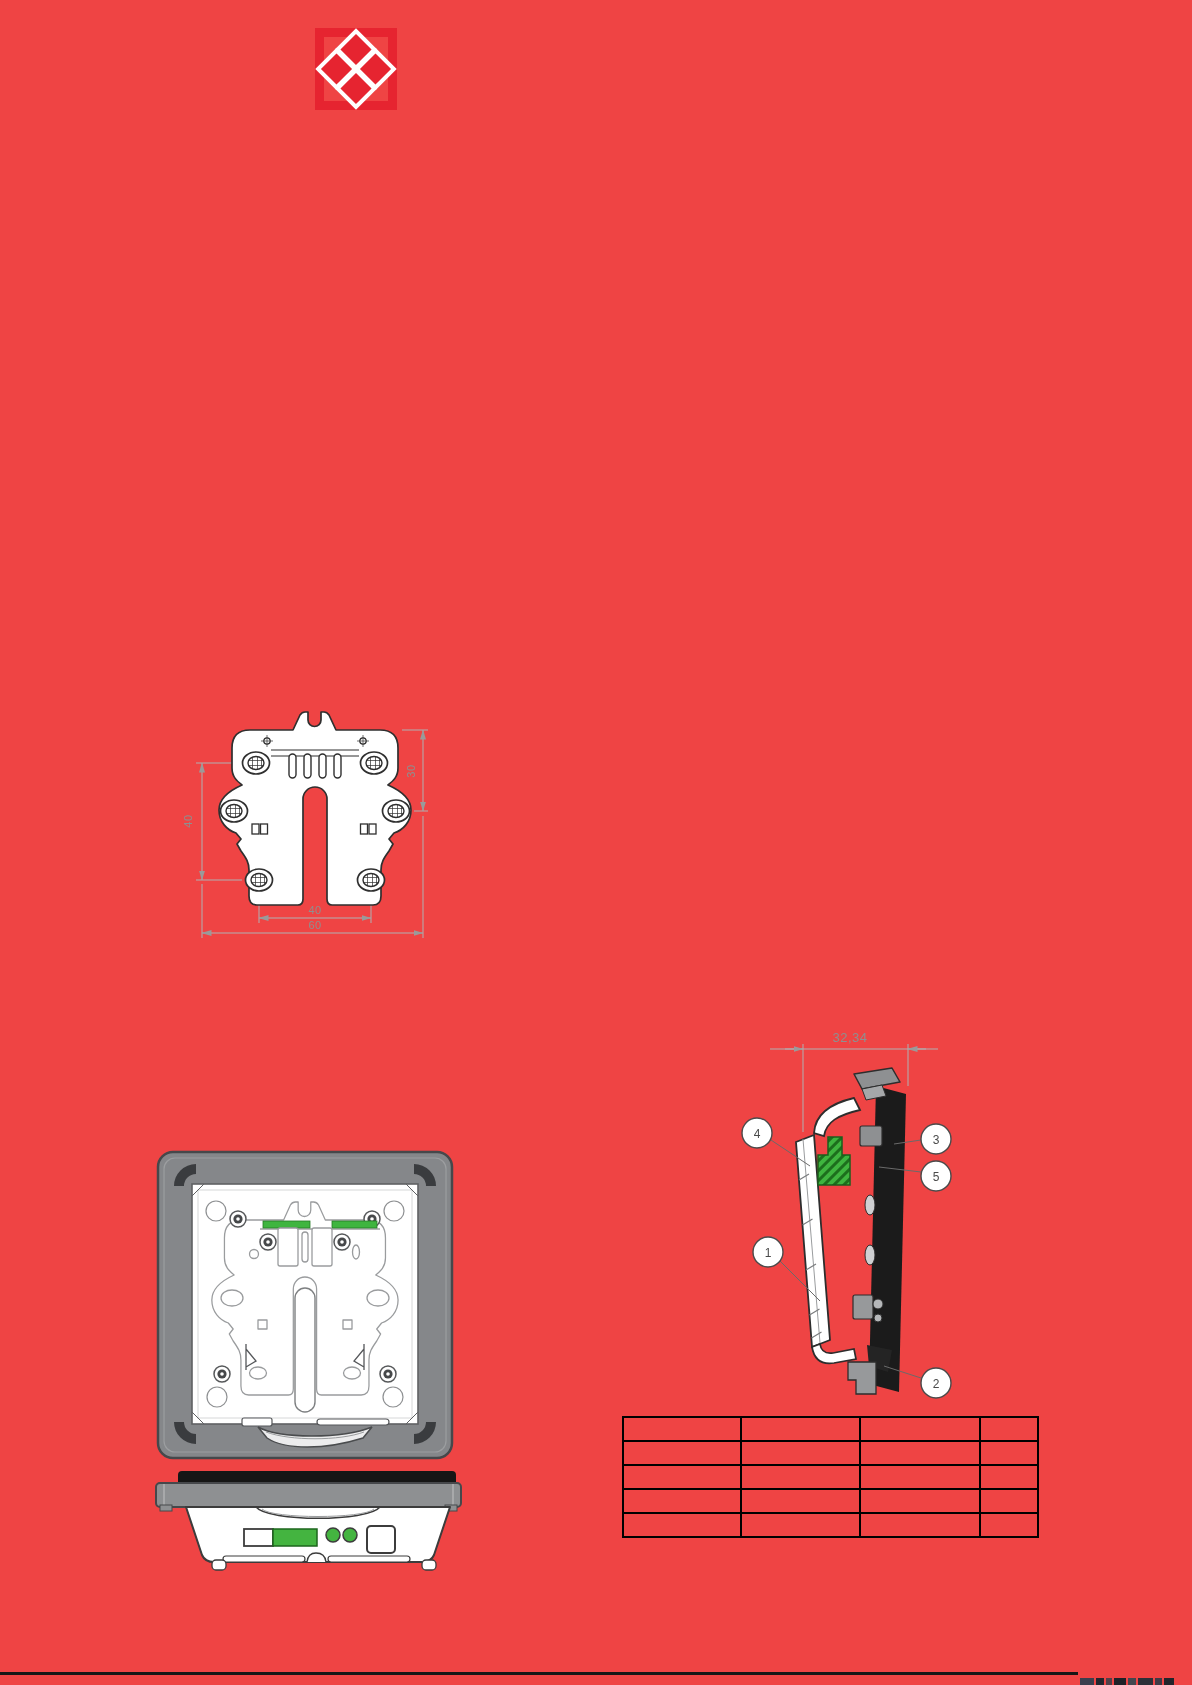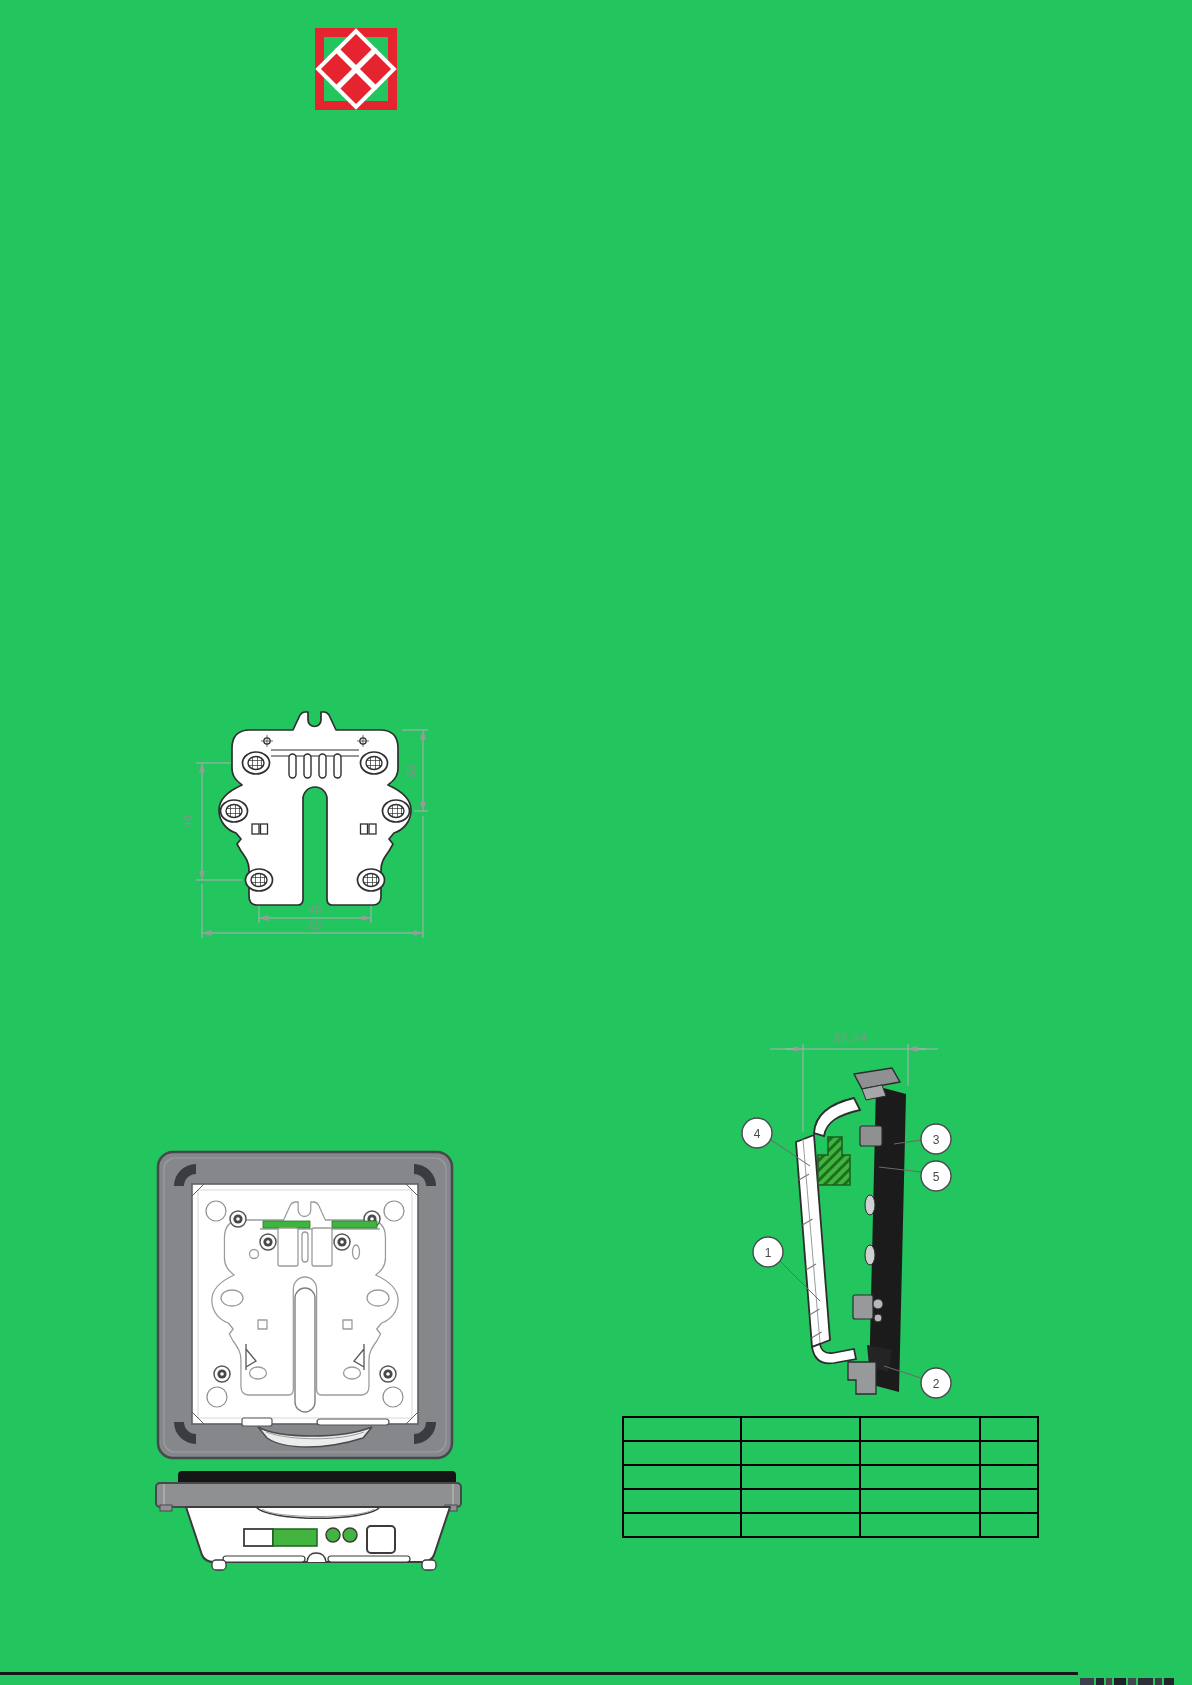--- a/index.html
+++ b/index.html
@@ -1,16 +1,16 @@
 <!DOCTYPE html>
 <html><head>
 <meta charset="utf-8">
 <style>
   html,body{margin:0;padding:0;background:#fff;}
-  #page{position:relative;width:1192px;height:1685px;background:#22c55e;overflow:hidden;
+  #page{position:relative;width:1192px;height:1685px;background:#ef4444;overflow:hidden;
         font-family:"Liberation Sans",sans-serif;}
   .abs{position:absolute;}
   svg text{font-family:"Liberation Sans",sans-serif;}
   .dimtxt{fill:#8f8f8f;font-size:11px;letter-spacing:.5px;}
   .dimline{stroke:#b0b0b2;stroke-width:1;fill:none;}
   .part{fill:#ffffff;stroke:#2f2f2f;stroke-width:1.7;stroke-linejoin:round;}
   .thin{stroke:#2f2f2f;stroke-width:1;fill:none;}
   .molded{fill:#ffffff;stroke:#9a9c9e;stroke-width:1.3;stroke-linejoin:round;}
   .gline{stroke:#8e9092;stroke-width:1.2;fill:#fff;}
   .callout-circle{fill:#fff;stroke:#4a4a4a;stroke-width:1.4;}

